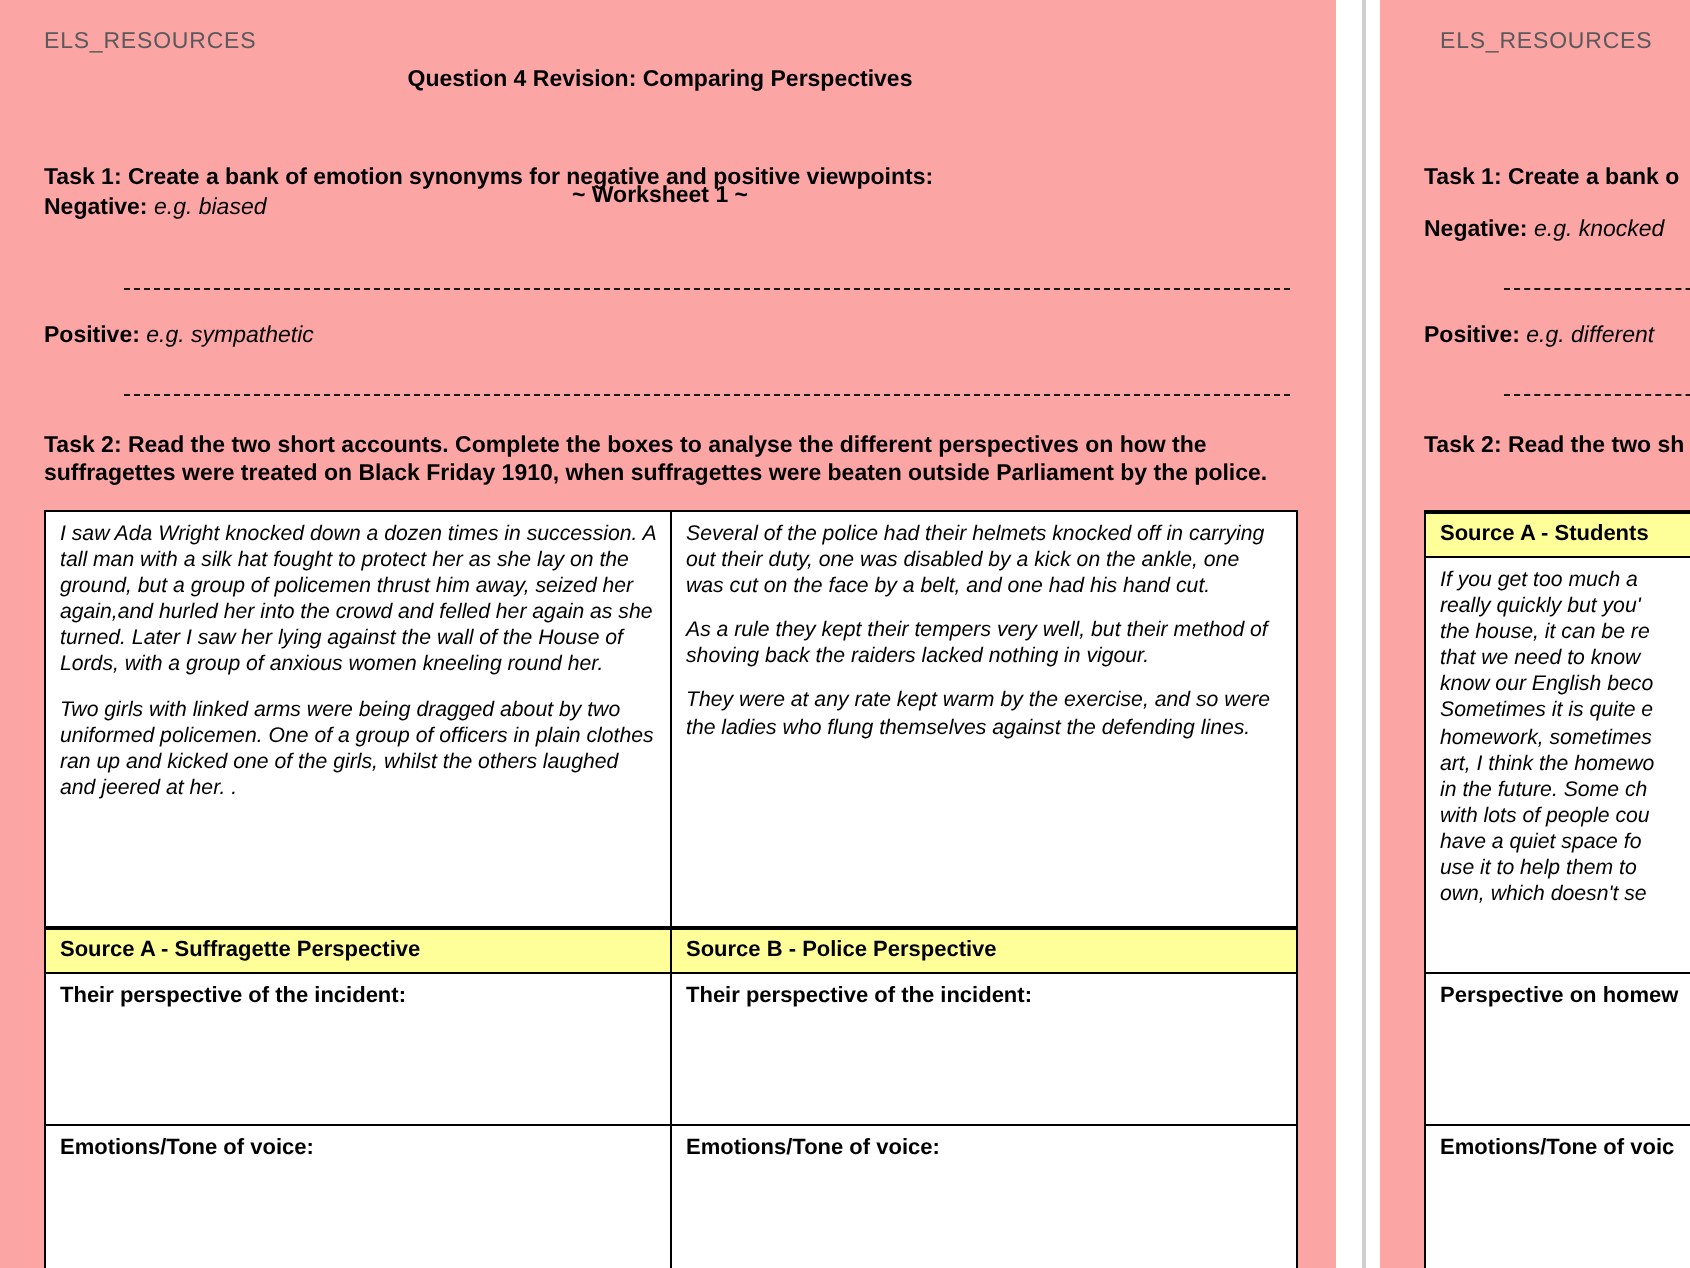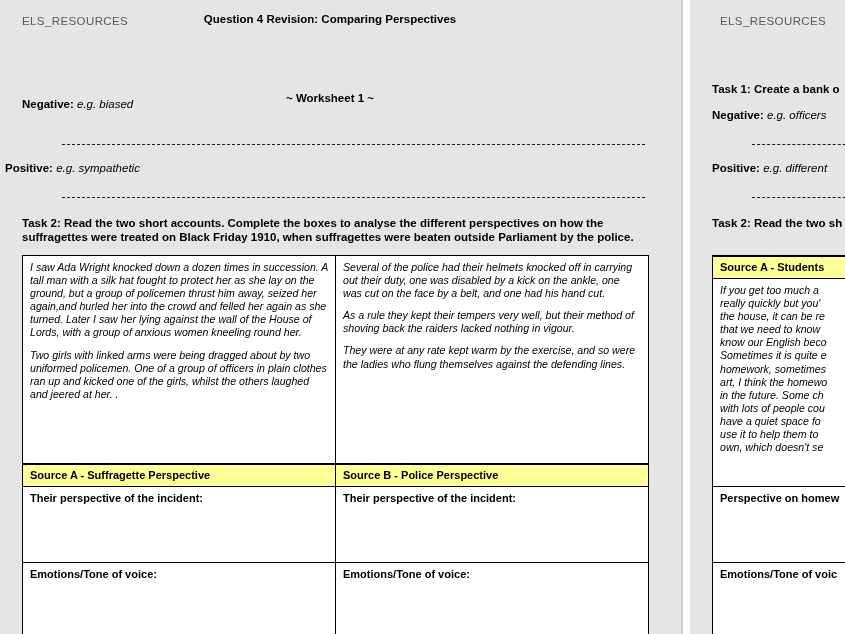--- a/index.html
+++ b/index.html
@@ -21,23 +21,22 @@
     width: 845px;
     height: 634px;
     background: #ffffff;
     overflow: hidden;
   }
 
   
   .page {
     position: absolute;
     top: 0;
-    background: #e5e5e5;
+    background: #fca5a5;
     overflow: hidden;
-    padding-left: 15px;
   }
   .page-primary {
     left: 0;
     width: 668px;
     height: 634px;
   }
   .page-divider {
     position: absolute;
     left: 681px;
     top: 0;
@@ -148,33 +147,34 @@
 </style>
 </head>
 <body>
 
 <div class="viewport">
 
   <div class="page page-primary">
 
     <div class="brand" style="left:22px; top:15px;">ELS_RESOURCES</div>
 
-    <div class="doc-title" style="left:180px; top:12px; width:300px;">Question 4 Revision: Comparing Perspectives</div>
+    <div class="doc-title" style="left:180px; top:33px; width:300px;">Question 4 Revision: Comparing Perspectives</div>
 
     <div class="worksheet-label" style="left:180px; top:53px; width:300px;">~ Worksheet 1 ~</div>
 
+    <div class="task-line" style="left:22px; top:82px; width:620px;">Task 1: Create a bank of emotion synonyms for negative and positive viewpoints:</div>
 
     <div class="pol-line" style="left:22px; top:98px;">
       <span>Negative:</span>
       <span class="eg">e.g. biased</span>
     </div>
 
     <div class="dashed-rule" style="left:62px; top:144px; width:583px;"></div>
 
-    <div class="pol-line" style="left:5px; top:162px;">
+    <div class="pol-line" style="left:22px; top:162px;">
       <span>Positive:</span>
       <span class="eg">e.g. sympathetic</span>
     </div>
 
     <div class="dashed-rule" style="left:62px; top:197px; width:583px;"></div>
 
     <div class="task-line" style="left:22px; top:216px; width:630px;">Task 2: Read the two short accounts. Complete the boxes to analyse the different perspectives on how the</div>
     <div class="task-line" style="left:22px; top:230px; width:630px;">suffragettes were treated on Black Friday 1910, when suffragettes were beaten outside Parliament by the police.</div>
 
     <table class="wtable" style="left:22px; top:255px; width:626px;">
@@ -223,21 +223,21 @@
   <div class="page-divider"></div>
 
   <div class="page page-secondary">
 
     <div class="brand" style="left:30px; top:15px;">ELS_RESOURCES</div>
 
     <div class="task-line" style="left:22px; top:82px; width:260px; white-space:nowrap;">Task 1: Create a bank o</div>
 
     <div class="pol-line" style="left:22px; top:109px;">
       <span>Negative:</span>
-      <span class="eg">e.g. officers</span>
+      <span class="eg">e.g. knocked</span>
     </div>
 
     <div class="dashed-rule" style="left:62px; top:144px; width:240px;"></div>
 
     <div class="pol-line" style="left:22px; top:162px;">
       <span>Positive:</span>
       <span class="eg">e.g. different</span>
     </div>
 
     <div class="dashed-rule" style="left:62px; top:197px; width:240px;"></div>

